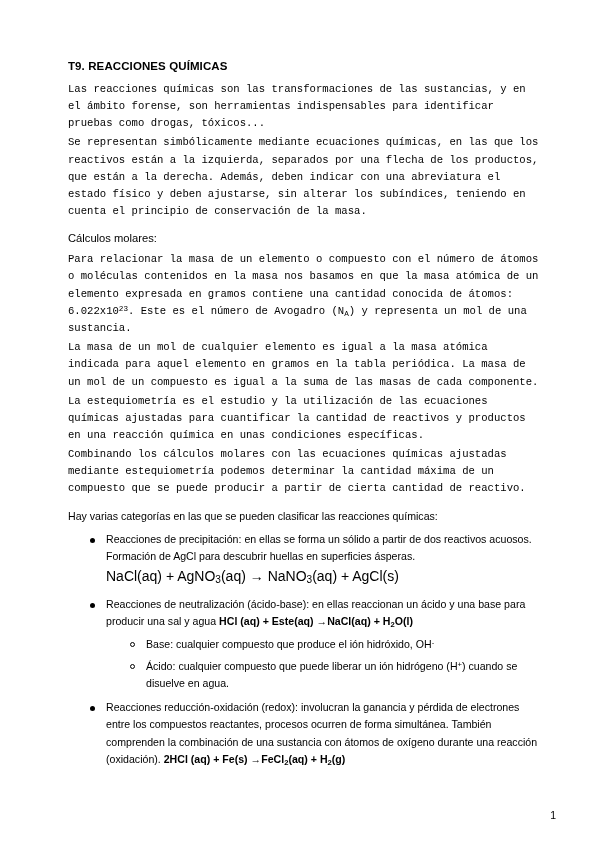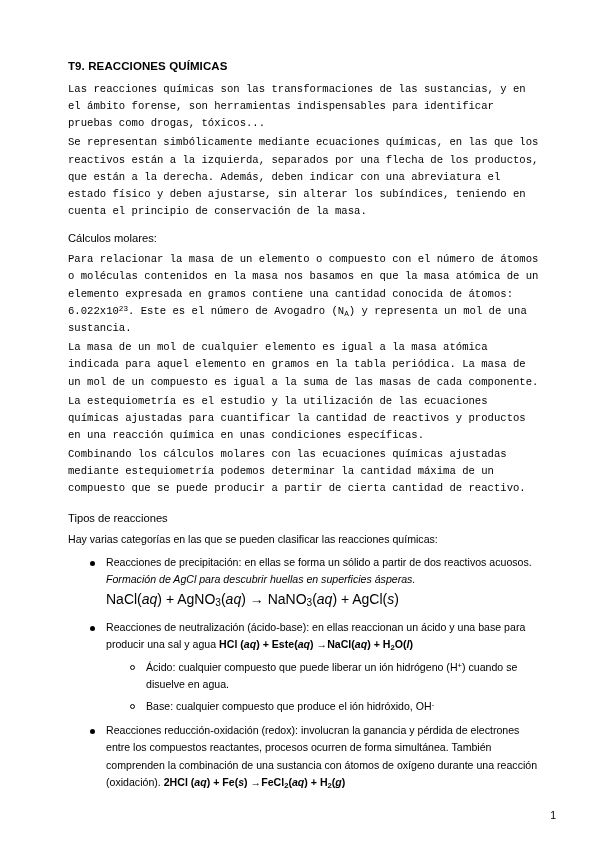--- a/index.html
+++ b/index.html
@@ -85,21 +85,20 @@
     left: 0;
     top: 6px;
     width: 5px;
     height: 5px;
     border-radius: 50%;
     border: 1px solid #000;
     box-sizing: border-box;
     background: transparent;
   }
   .ital {
-    font-style: italic;
   }
   .eq {
     font-size: 14px;
   }
   .eq-bold {
     font-weight: bold;
     font-size: 10.6px;
   }
   sub { font-size: 0.72em; vertical-align: -0.22em; }
   sup { font-size: 0.72em; vertical-align: 0.42em; }
@@ -125,38 +124,37 @@
 
   <h2 class="section-head">Cálculos molares:</h2>
 
   <div class="para-block">
     <p class="body-text"><span class="inline-block">Para relacionar la masa de un elemento o compuesto con el número de átomos o moléculas contenidos en la masa nos basamos en que la masa atómica de un elemento expresada en gramos contiene una cantidad conocida de átomos: 6.022x10</span><sup>23</sup><span class="inline-block">. Este es el número de Avogadro (N</span><sub>A</sub><span class="inline-block">) y representa un mol de una sustancia.</span></p>
     <p class="body-text">La masa de un mol de cualquier elemento es igual a la masa atómica indicada para aquel elemento en gramos en la tabla periódica. La masa de un mol de un compuesto es igual a la suma de las masas de cada componente.</p>
     <p class="body-text">La estequiometría es el estudio y la utilización de las ecuaciones químicas ajustadas para cuantificar la cantidad de reactivos y productos en una reacción química en unas condiciones específicas.</p>
     <p class="body-text">Combinando los cálculos molares con las ecuaciones químicas ajustadas mediante estequiometría podemos determinar la cantidad máxima de un compuesto que se puede producir a partir de cierta cantidad de reactivo.</p>
   </div>
 
-  <h2 class="section-head tight">Tipos de reacciones</h2>
   <p class="body-text">Hay varias categorías en las que se pueden clasificar las reacciones químicas:</p>
 
   <ul class="level1">
 
     <li>
       <span>Reacciones de precipitación: en ellas se forma un sólido a partir de dos reactivos acuosos.</span>
       <span class="ital">Formación de AgCl para descubrir huellas en superficies ásperas.</span>
       <div class="eq"><span>NaCl(</span><span class="ital">aq</span><span>) + AgNO</span><sub>3</sub><span>(</span><span class="ital">aq</span><span>)  →  NaNO</span><sub>3</sub><span>(</span><span class="ital">aq</span><span>) + AgCl(</span><span class="ital">s</span><span>)</span></div>
     </li>
 
     <li>
       <span>Reacciones de neutralización (ácido-base): en ellas reaccionan un ácido y una base para producir una sal y agua</span>
       <span class="eq-bold"><span>HCl (</span><span class="ital">aq</span><span>) + Este(</span><span class="ital">aq</span><span>)  →NaCl(</span><span class="ital">aq</span><span>) + H</span><sub>2</sub><span>O(</span><span class="ital">l</span><span>)</span></span>
 
       <ul class="level2">
+        <li><span>Base: cualquier compuesto que produce el ión hidróxido, OH</span><sup>-</sup><span></span></li>
         <li><span>Ácido: cualquier compuesto que puede liberar un ión hidrógeno (H</span><sup>+</sup><span>) cuando se disuelve en agua.</span></li>
-        <li><span>Base: cualquier compuesto que produce el ión hidróxido, OH</span><sup>-</sup><span></span></li>
       </ul>
     </li>
 
     <li>
       <span>Reacciones reducción-oxidación (redox): involucran la ganancia y pérdida de electrones entre los compuestos reactantes, procesos ocurren de forma simultánea. También comprenden la combinación de una sustancia con átomos de oxígeno durante una reacción (oxidación).</span>
       <span class="eq-bold"><span>2HCl (</span><span class="ital">aq</span><span>) + Fe(</span><span class="ital">s</span><span>) →FeCl</span><sub>2</sub><span>(</span><span class="ital">aq</span><span>) + H</span><sub>2</sub><span>(</span><span class="ital">g</span><span>)</span></span>
     </li>
 
   </ul>
 

